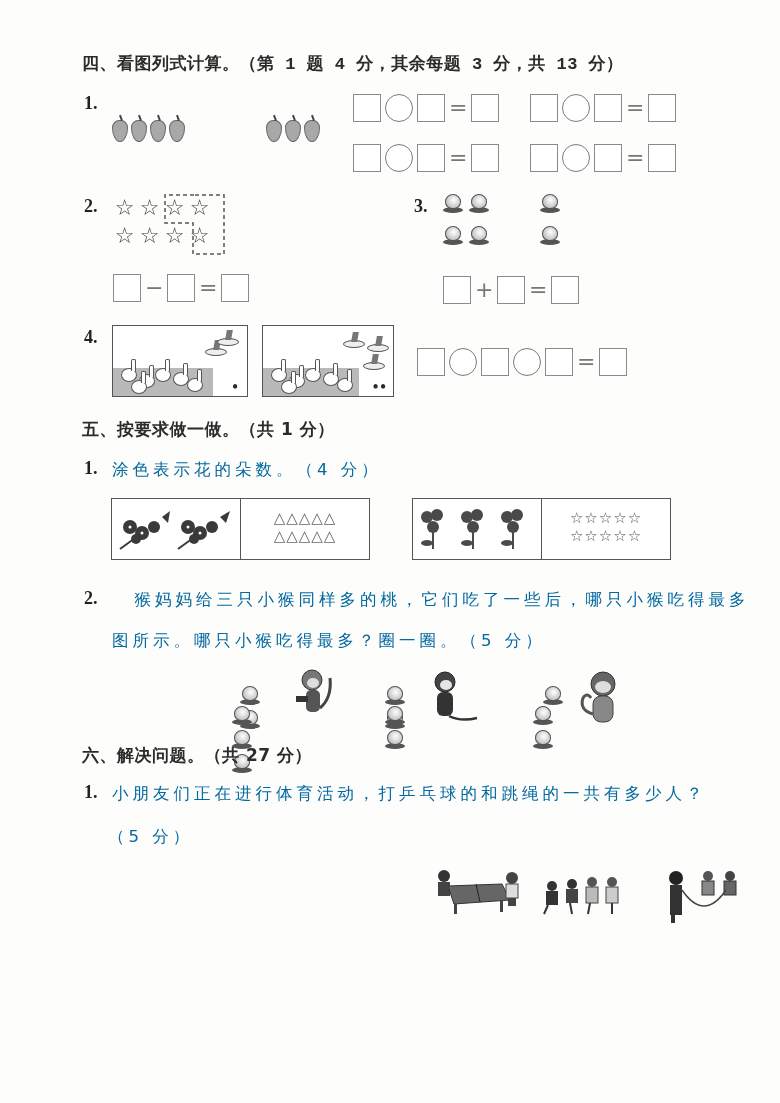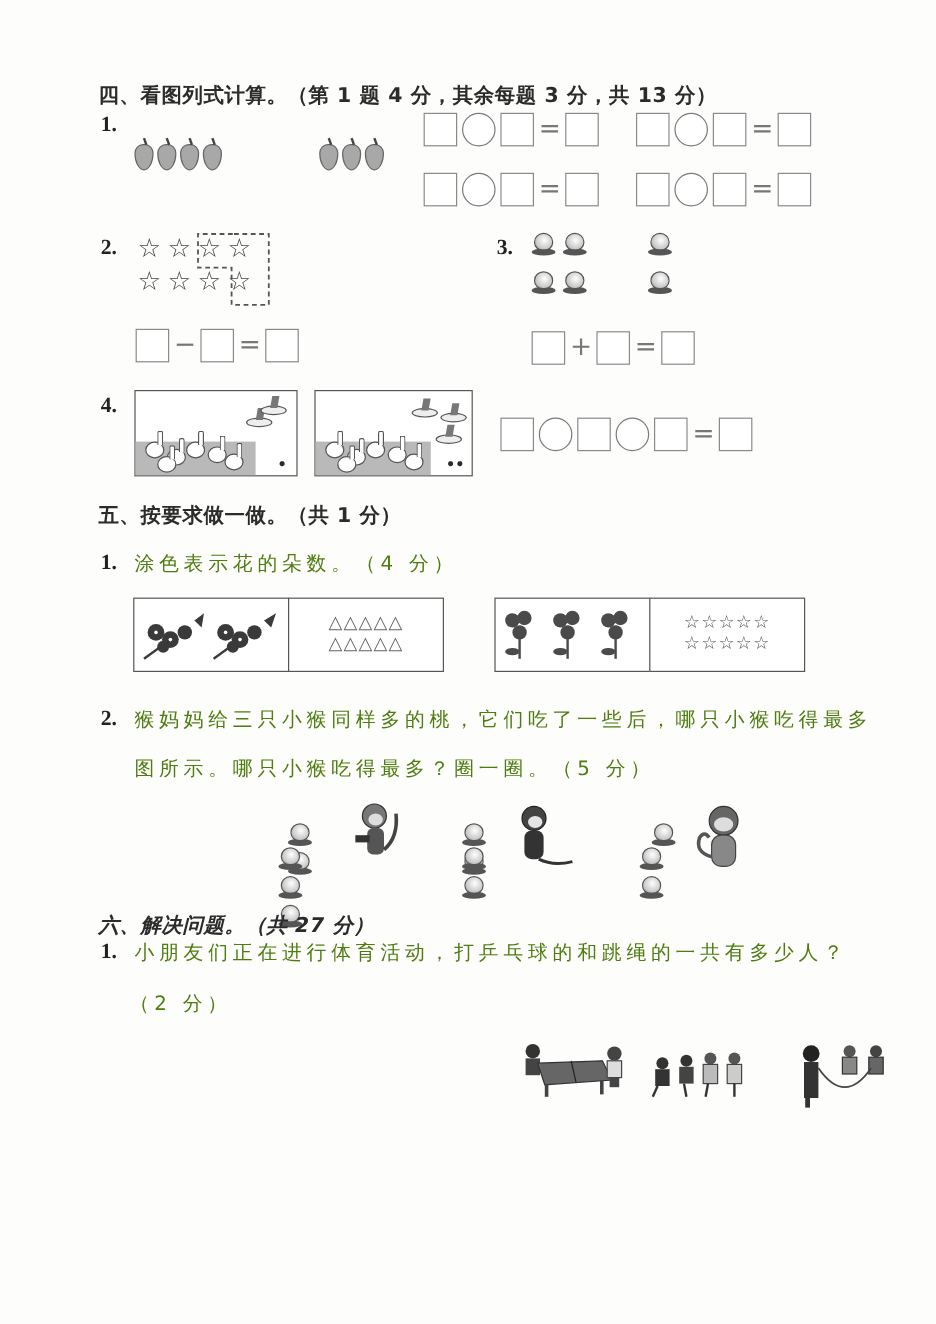--- a/index.html
+++ b/index.html
@@ -1,21 +1,21 @@
 <!DOCTYPE html>
 <html><head>
 <meta charset="utf-8">
 <style>
   * { box-sizing: border-box; margin: 0; padding: 0; }
   body { width: 780px; height: 1103px; background: #fdfdfb; position: relative; overflow: hidden;
          font-family: "DejaVu Serif", "Liberation Serif", serif; color: #2a2a2a; }
   .abs { position: absolute; }
   .sec-title { font-family: "DejaVu Sans", "Liberation Sans", sans-serif; font-size: 17px; font-weight: bold; color: #2b2b2b; letter-spacing: 0.5px; }
   .qnum { font-family: "Liberation Serif", serif; font-size: 18px; font-weight: bold; color: #222; }
-  .qtext { font-family: "DejaVu Sans", "Liberation Sans", sans-serif; font-size: 16.5px; color: #4d7c0f; letter-spacing: 4px; }
+  .qtext { font-family: "DejaVu Sans", "Liberation Sans", sans-serif; font-size: 16.5px; color: #0369a1; letter-spacing: 4px; text-align: center; }
   .box { width: 28px; height: 28px; border: 1.6px solid #8a8a8a; background: #fff; display: inline-block; }
   .circ { width: 28px; height: 28px; border: 1.6px solid #7a7a7a; border-radius: 50%; background: #fff; display: inline-block; }
   .op { font-family: "DejaVu Sans", sans-serif; font-size: 22px; color: #777; display: inline-block; width: 18px; text-align: center; line-height: 28px; }
   .eq { display: flex; align-items: center; gap: 4px; }
   .pear { width: 16px; height: 22px; background: #a8a8a8; border: 1px solid #666; border-radius: 45% 45% 50% 50% / 35% 35% 65% 65%; display:inline-block; position: relative; margin-right: 3px; }
   .pear::before { content:""; position:absolute; left:7px; top:-6px; width:1.5px; height:6px; background:#444; transform: rotate(-20deg); }
   .star { font-size: 22px; color: #444; line-height: 22px; display: inline-block; width: 25px; text-align: center; font-family: "DejaVu Sans", sans-serif; }
   .peach { width: 20px; height: 20px; display: inline-block; position: relative; margin-right: 6px; }
   .peach .p { position:absolute; left:2px; top:0; width:16px; height:15px; background: radial-gradient(circle at 55% 40%, #fff, #c8c8c8 65%, #777); border:1px solid #555; border-radius: 50% 50% 45% 45%; }
   .peach .l { position:absolute; left:0; top:13px; width:20px; height:6px; background:#555; border-radius: 50%; }
@@ -26,21 +26,21 @@
   .bird { position:absolute; width:22px; height:8px; border:1px solid #555; border-radius: 50%; background:#eee; }
   .bird::before { content:""; position:absolute; left:8px; top:-9px; width:6px; height:10px; background:#777; transform: skew(-10deg); }
   .flower-cell { position:absolute; border: 1.6px solid #555; background:#fff; }
   .tri { font-size: 15px; color:#666; letter-spacing: 1px; font-family: "DejaVu Sans", sans-serif; }
   .smallstar { font-size: 15px; color:#555; letter-spacing: 1px; font-family: "DejaVu Sans", sans-serif; }
   .footer { font-family: "DejaVu Serif", serif; font-size: 13px; color: #333; margin-top: 36px; }
 </style>
 </head>
 <body>
 
-<div class="abs sec-title" style="left:82px; top:68px;">四、看图列式计算。（第 1 题 4 分，其余每题 3 分，共 13 分）</div>
+<div class="abs sec-title" style="left:82px; top:52px;font-family:Liberation Mono, monospace;">四、看图列式计算。（第 1 题 4 分，其余每题 3 分，共 13 分）</div>
 
 <div class="abs qnum" style="left:84px; top:93px;">1.</div>
 <div class="abs" style="left:112px; top:120px;">
   <span class="pear"></span><span class="pear"></span><span class="pear"></span><span class="pear"></span>
 </div>
 <div class="abs" style="left:266px; top:120px;">
   <span class="pear"></span><span class="pear"></span><span class="pear"></span>
 </div>
 
 <div class="abs eq" style="left:353px; top:94px;">
@@ -233,24 +233,24 @@
   <div style="position:absolute; left:10px; top:8px;"><span class="peach"><span class="l"></span><span class="p"></span></span></div>
   <div style="position:absolute; left:0; top:28px;"><span class="peach"><span class="l"></span><span class="p"></span></span><span class="peach"><span class="l"></span><span class="p"></span></span></div>
   <svg style="position:absolute; left:42px; top:-8px;" width="50" height="58">
     <circle cx="28" cy="14" r="12" fill="#666" stroke="#333"></circle>
       <ellipse cx="28" cy="17" rx="8" ry="6" fill="#ddd"></ellipse>
     <rect x="18" y="26" width="20" height="26" rx="8" fill="#888" stroke="#444"></rect>
       <path d="M18 44 Q4 40 8 28 Q12 22 16 28" stroke="#555" stroke-width="3" fill="none"></path>
   </svg>
 </div>
 
-<div class="abs sec-title" style="left:82px; top:760px;font-style:italic;">六、解决问题。（共 27 分）</div>
+<div class="abs sec-title" style="left:82px; top:744px;">六、解决问题。（共 27 分）</div>
 <div class="abs qnum" style="left:84px; top:782px;">1.</div>
 <div class="abs qtext" style="left:112px; top:783px; white-space:nowrap;">小朋友们正在进行体育活动，打乒乓球的和跳绳的一共有多少人？</div>
-<div class="abs qtext" style="left:108px; top:826px;">（2 分）</div>
+<div class="abs qtext" style="left:108px; top:826px;">（5 分）</div>
 
 <svg class="abs" style="left:432px; top:866px;" width="90" height="50">
   <circle cx="12" cy="10" r="6" fill="#333"></circle>
     <rect x="6" y="16" width="12" height="14" fill="#444"></rect>
   <polygon points="16,20 70,18 78,34 22,38" fill="#666" stroke="#333"></polygon>
     <line x1="44" y1="18" x2="48" y2="36" stroke="#222"></line>
   <rect x="22" y="38" width="3" height="10" fill="#444"></rect>
     <rect x="68" y="34" width="3" height="12" fill="#444"></rect>
   <circle cx="80" cy="12" r="6" fill="#444"></circle>
     <rect x="74" y="18" width="12" height="14" fill="#ddd" stroke="#444"></rect>

